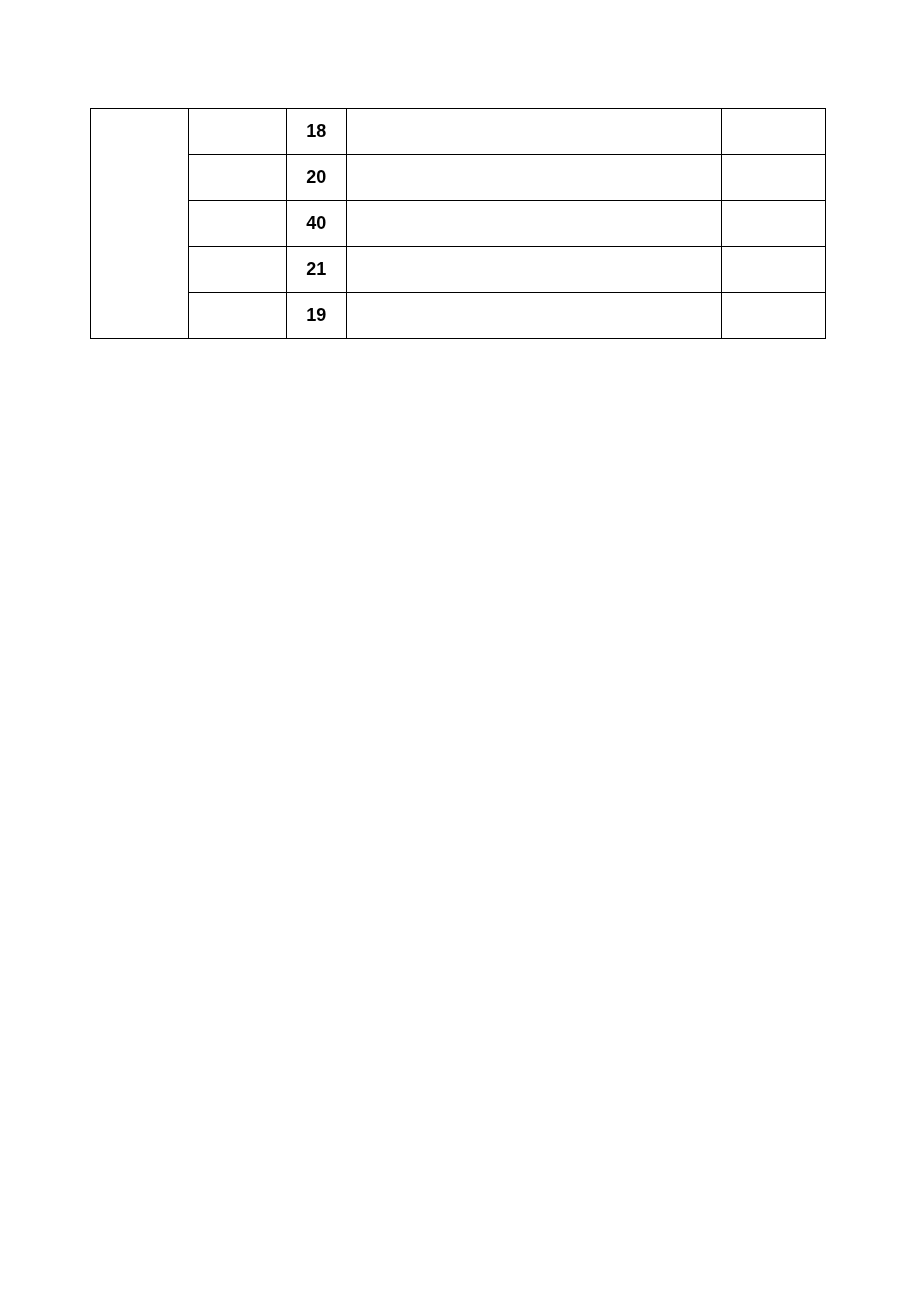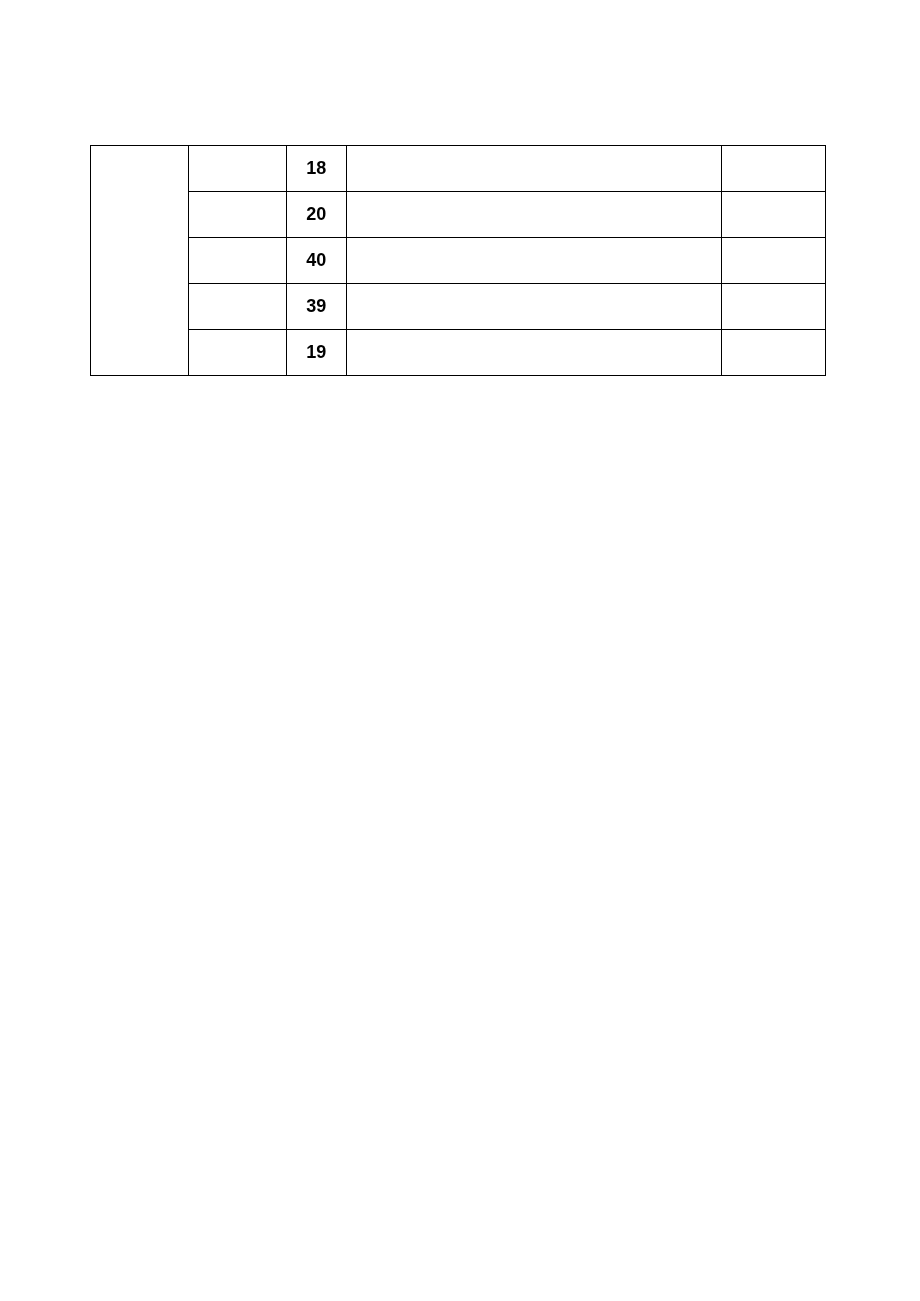--- a/index.html
+++ b/index.html
@@ -11,21 +11,20 @@
       width: 920px;
       height: 1301px;
       background: #ffffff;
       font-family: Arial, Helvetica, sans-serif;
       padding-top: 108px;
       padding-left: 90px;
     }
     .table {
       border-collapse: collapse;
       width: 736px;
-      margin-top: 37px;
     }
     .table td {
       border: 1px solid #000000;
       height: 46px;
       vertical-align: middle;
       padding: 0;
     }
     .col-1 {
       width: 98px;
     }
@@ -65,21 +64,21 @@
     <td class="col-5"></td>
   </tr>
   <tr>
     <td class="col-2"></td>
     <td class="col-3">40</td>
     <td class="col-4"></td>
     <td class="col-5"></td>
   </tr>
   <tr>
     <td class="col-2"></td>
-    <td class="col-3">39</td>
+    <td class="col-3">21</td>
     <td class="col-4"></td>
     <td class="col-5"></td>
   </tr>
   <tr>
     <td class="col-2"></td>
     <td class="col-3">19</td>
     <td class="col-4"></td>
     <td class="col-5"></td>
   </tr>
 </tbody>

